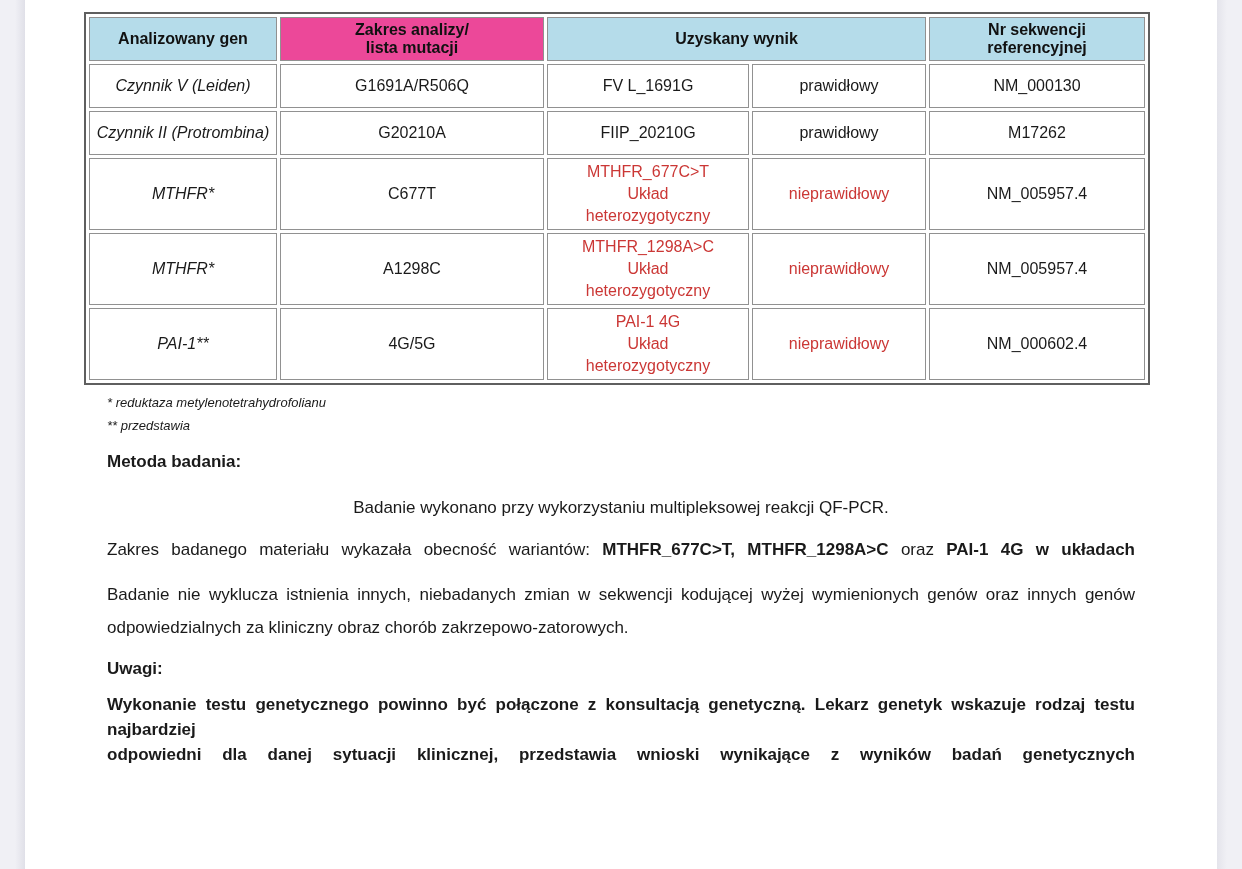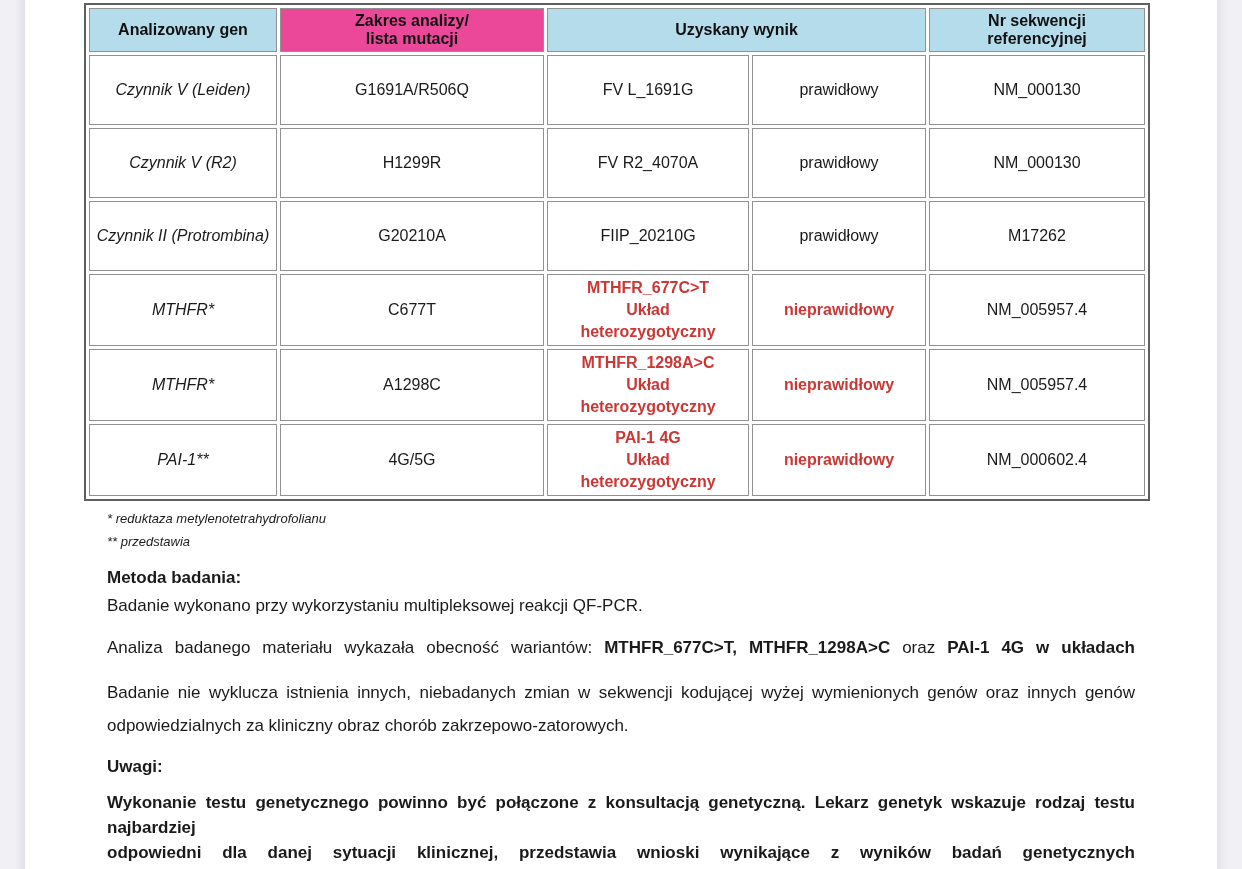--- a/index.html
+++ b/index.html
@@ -21,21 +21,21 @@
     background: linear-gradient(to right, #f0f0f5 60%, #e0e0e8 100%);
   }
   .side-strip.right {
     right: 0;
     background: linear-gradient(to left, #f0f0f5 60%, #e4e4eb 100%);
   }
   .page {
     position: absolute; left: 25px; top: 0;
     width: 1192px; height: 869px;
     background: #ffffff;
-    padding-top: 3px;
+    padding-top: 12px;
   }
 
   
   table.report {
     margin-left: 59px;
     width: 1059px;
     table-layout: fixed;
     border-collapse: separate;
     border-spacing: 3px;
     border: 2px solid #5f5f5f;
@@ -48,44 +48,45 @@
     padding: 2px 6px;
     font-size: 16px;
     background: #ffffff;
   }
   table.report th {
     height: 44px;
     font-weight: bold;
     white-space: pre-line;
     color: #111;
   }
-  table.report td { height: 70px; }
+  table.report td { height: 44px; }
   td.cell-gene { font-style: italic; }
   td.cell-result { white-space: pre-line; line-height: 22px; }
   td.cell-result.abnormal, td.cell-status.abnormal {
-    font-weight: bold;
+    font-weight: normal;
   }
   .abnormal { color: var(--abn, #cb3735); }
 
   
   .content { margin: 0 82px; }
   .footnotes {
     margin-top: 6px;
     font-style: italic;
     font-size: 13px;
     line-height: 23px;
   }
   .section-title {
     font-weight: bold;
     font-size: 17px;
     margin-top: 15px;
   }
   .centered-text {
+    text-align: center;
     font-size: 17px;
-    margin-top: 8px;
+    margin-top: 26px;
   }
   .para { font-size: 17px; line-height: 33px; margin-top: 15px; }
   .para .jline { text-align: justify; }
   .para .jline.stretch { text-align-last: justify; }
   .remarks-para {
     font-size: 17px; font-weight: bold;
     line-height: 25px; margin-top: 13px;
   }
   .remarks-para .jline { text-align: justify; }
   .remarks-para .jline.stretch { text-align-last: justify; }
@@ -115,27 +116,20 @@
         <th class="hdr" colspan="2" style="background: rgb(181, 220, 234);">Uzyskany wynik</th>
         <th class="hdr" style="background: rgb(181, 220, 234);">Nr sekwencji
 referencyjnej</th>
       </tr>
     </thead>
     <tbody>
         <tr>
           <td class="cell-gene">Czynnik V (Leiden)</td>
           <td class="cell-range">G1691A/R506Q</td>
           <td class="cell-result">FV L_1691G</td>
-          <td class="cell-status">prawidłowy</td>
-          <td class="cell-ref">NM_000130</td>
-        </tr>
-        <tr>
-          <td class="cell-gene">Czynnik V (R2)</td>
-          <td class="cell-range">H1299R</td>
-          <td class="cell-result">FV R2_4070A</td>
           <td class="cell-status">prawidłowy</td>
           <td class="cell-ref">NM_000130</td>
         </tr>
         <tr>
           <td class="cell-gene">Czynnik II (Protrombina)</td>
           <td class="cell-range">G20210A</td>
           <td class="cell-result">FIIP_20210G</td>
           <td class="cell-status">prawidłowy</td>
           <td class="cell-ref">M17262</td>
         </tr>
@@ -174,21 +168,21 @@
     <div class="footnotes">
       <div>* reduktaza metylenotetrahydrofolianu</div>
       <div>** przedstawia</div>
     </div>
 
     <div class="section-title">Metoda badania:</div>
     <div class="centered-text">Badanie wykonano przy wykorzystaniu multipleksowej reakcji QF-PCR.</div>
 
 
     <div class="para" id="interp-p1">
-        <div class="jline stretch"><span>Analiza badanego materiału wykazała obecność wariantów: </span><b class="seg">MTHFR_677C&gt;T, MTHFR_1298A&gt;C</b><span> oraz </span><b class="seg">PAI-1 4G w układach</b></div>
+        <div class="jline stretch"><span>Zakres badanego materiału wykazała obecność wariantów: </span><b class="seg">MTHFR_677C&gt;T, MTHFR_1298A&gt;C</b><span> oraz </span><b class="seg">PAI-1 4G w układach</b></div>
       </div>
     <div class="para" style="margin-top:12px" id="interp-p2">
         <div class="jline stretch">Badanie nie wyklucza istnienia innych, niebadanych zmian w sekwencji kodującej wyżej wymienionych genów oraz innych genów</div>
         <div class="jline">odpowiedzialnych za kliniczny obraz chorób zakrzepowo-zatorowych.</div>
       </div>
 
     <div class="section-title">Uwagi:</div>
 
     <div class="remarks-para" id="remarks-p">
         <div class="jline stretch">Wykonanie testu genetycznego powinno być połączone z konsultacją genetyczną. Lekarz genetyk wskazuje rodzaj testu najbardziej</div>

